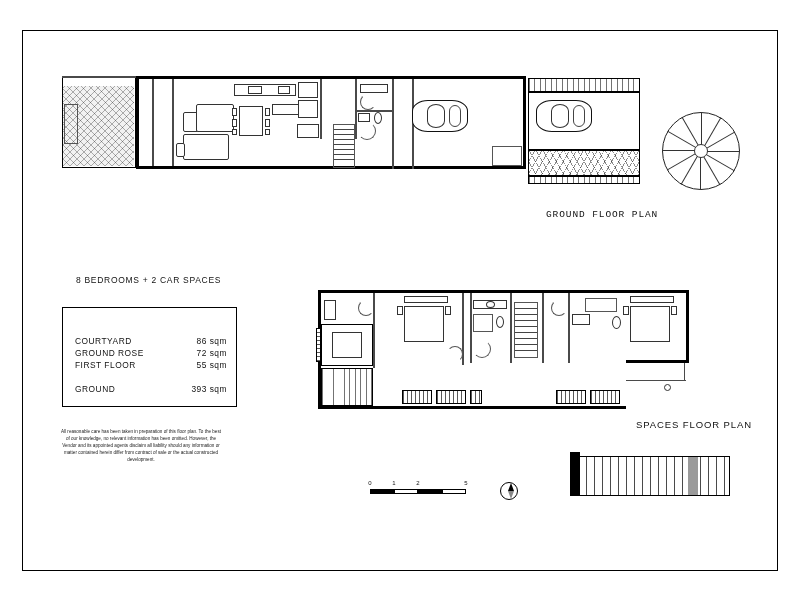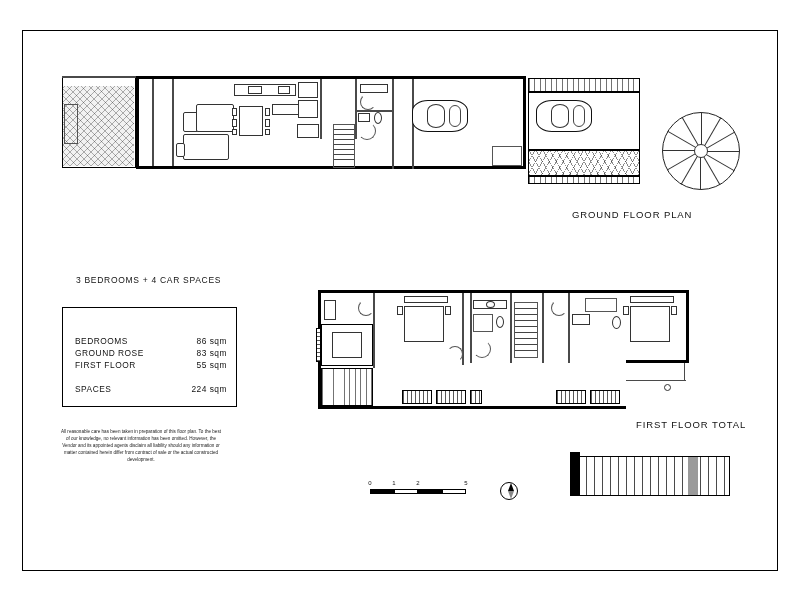--- a/index.html
+++ b/index.html
@@ -401,41 +401,41 @@
       <div class="spoke" style="transform: rotate(150deg);"></div>
       <div class="spoke" style="transform: rotate(180deg);"></div>
       <div class="spoke" style="transform: rotate(210deg);"></div>
       <div class="spoke" style="transform: rotate(240deg);"></div>
       <div class="spoke" style="transform: rotate(270deg);"></div>
       <div class="spoke" style="transform: rotate(300deg);"></div>
       <div class="spoke" style="transform: rotate(330deg);"></div>
     </div>
     <div class="circle" style="left:694px; top:144px; width:14px; height:14px;"></div>
 
-    <div class="plan-label" style="left:572px; top:209px;">GROUND FLOOR PLAN</div>
+    <div class="plan-label" style="left:546px; top:209px;font-family:Liberation Mono, monospace;">GROUND FLOOR PLAN</div>
   </div>
 
-  <div id="title-sub">3 BEDROOMS + 4 CAR SPACES</div>
+  <div id="title-sub">8 BEDROOMS + 2 CAR SPACES</div>
 
   <div id="areas-box">
     <div class="area-row" style="top:28px;">
-      <span class="lbl">BEDROOMS</span>
+      <span class="lbl">COURTYARD</span>
       <span class="val">86 sqm</span>
     </div>
     <div class="area-row" style="top:40px;">
       <span class="lbl">GROUND ROSE</span>
-      <span class="val">83 sqm</span>
+      <span class="val">72 sqm</span>
     </div>
     <div class="area-row" style="top:52px;">
       <span class="lbl">FIRST FLOOR</span>
       <span class="val">55 sqm</span>
     </div>
     <div class="area-row" style="top:76px;">
-      <span class="lbl">SPACES</span>
-      <span class="val">224 sqm</span>
+      <span class="lbl">GROUND</span>
+      <span class="val">393 sqm</span>
     </div>
   </div>
 
   <div id="disclaimer">All reasonable care has been taken in preparation of this floor plan. To the best of our knowledge, no relevant information has been omitted. However, the Vendor and its appointed agents disclaim all liability should any information or matter contained herein differ from contract of sale or the actual constructed development.</div>
 
   <div>
 
     <div class="wall" style="left:318px; top:290px; width:308px; height:3px;"></div>
     <div class="wall" style="left:318px; top:406px; width:308px; height:3px;"></div>
     <div class="wall" style="left:318px; top:290px; width:3px; height:119px;"></div>
@@ -492,21 +492,21 @@
 
     <div class="louvre" style="left:402px; top:390px; width:30px; height:14px;"></div>
     <div class="louvre" style="left:436px; top:390px; width:30px; height:14px;"></div>
     <div class="louvre" style="left:470px; top:390px; width:12px; height:14px;"></div>
     <div class="louvre" style="left:556px; top:390px; width:30px; height:14px;"></div>
     <div class="louvre" style="left:590px; top:390px; width:30px; height:14px;"></div>
     <div class="thin" style="left:626px; top:380px; width:60px; height:1px;"></div>
     <div class="thin" style="left:684px; top:363px; width:1px; height:18px;"></div>
     <div class="circle" style="left:664px; top:384px; width:7px; height:7px;"></div>
 
-    <div class="plan-label" style="left:636px; top:419px;">FIRST FLOOR TOTAL</div>
+    <div class="plan-label" style="left:636px; top:419px;">SPACES FLOOR PLAN</div>
   </div>
 
   <div>
     <div class="outline" style="left:570px; top:456px; width:160px; height:40px;"></div>
     <div class="wall" style="left:570px; top:452px; width:10px; height:44px;"></div>
     <div class="fill-grey" style="left:688px; top:457px; width:10px; height:38px;"></div>
     <div class="thin" style="left:586px; top:457px; width:1px; height:38px;"></div>
     <div class="thin" style="left:594px; top:457px; width:1px; height:38px;"></div>
     <div class="thin" style="left:602px; top:457px; width:1px; height:38px;"></div>
     <div class="thin" style="left:610px; top:457px; width:1px; height:38px;"></div>

